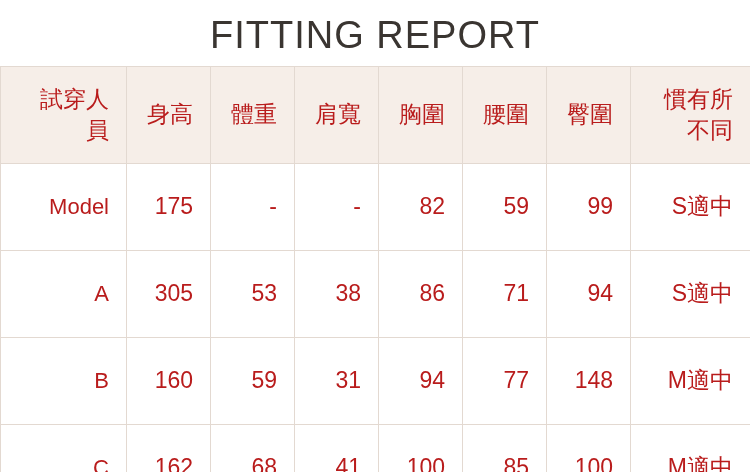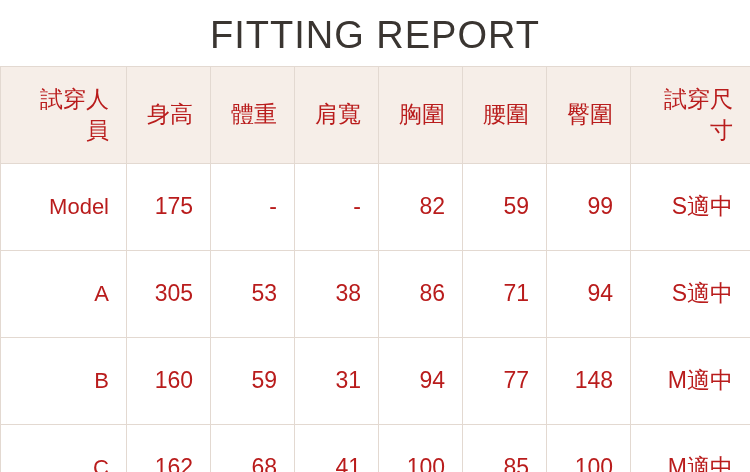--- a/index.html
+++ b/index.html
@@ -100,21 +100,21 @@
     </colgroup>
     <thead>
       <tr>
         <th>試穿人員</th>
         <th>身高</th>
         <th>體重</th>
         <th>肩寬</th>
         <th>胸圍</th>
         <th>腰圍</th>
         <th>臀圍</th>
-        <th>試穿尺寸</th>
+        <th>慣有所不同</th>
       </tr>
     </thead>
     <tbody>
       <tr>
         <td>Model</td>
         <td>175</td>
         <td>-</td>
         <td>-</td>
         <td>82</td>
         <td>59</td>

